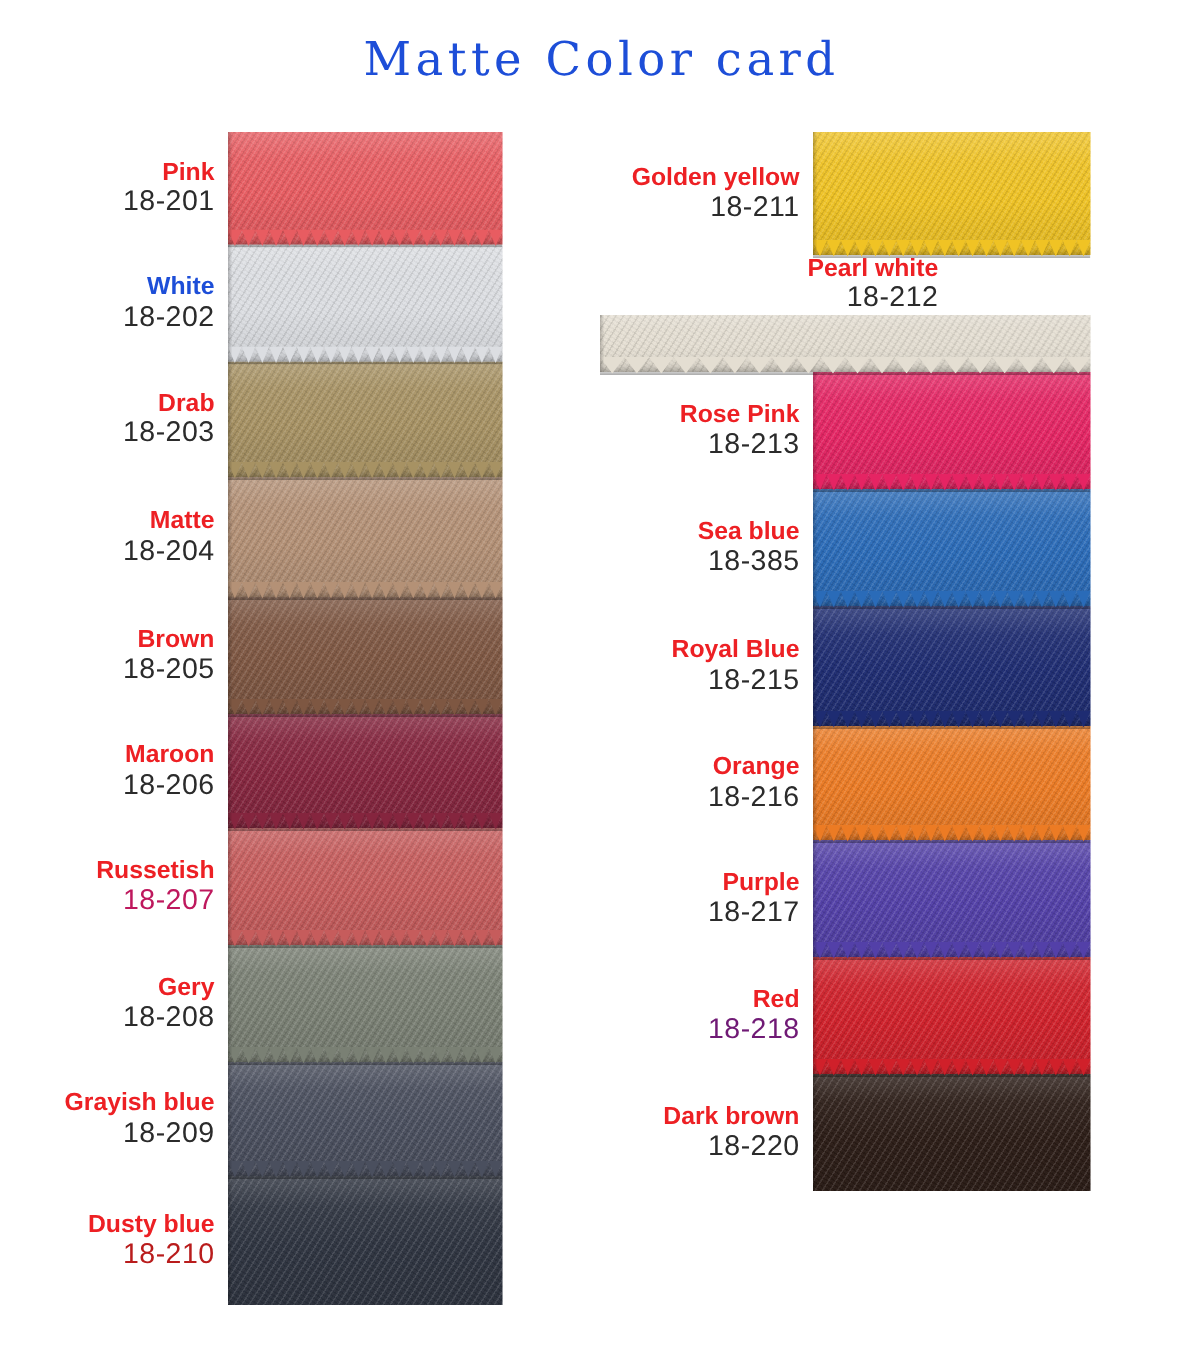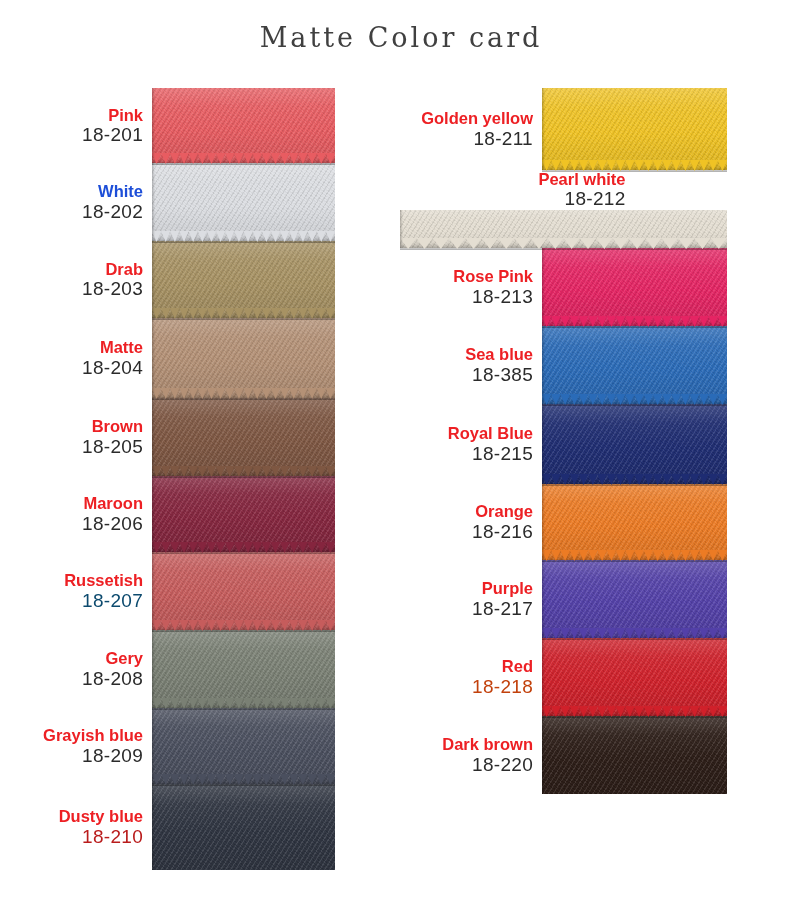--- a/index.html
+++ b/index.html
@@ -21,24 +21,24 @@
   }
 
   
   #card-title {
     position: absolute;
     top: 22px;
     left: 0;
     width: 802px;
     text-align: center;
     font-family: "DejaVu Serif", "Liberation Serif", serif;
-    font-size: 27px;
+    font-size: 31px;
     font-weight: 400;
     letter-spacing: 3px;
-    color: #404040;
+    color: #1d4ed8;
     white-space: pre;
   }
 
   
   .column {
     position: absolute;
     top: 88px;
     display: flex;
     flex-direction: column;
   }
@@ -262,21 +262,21 @@
             <svg class="zig-svg" viewBox="0 0 200 10" preserveAspectRatio="none">
               <path d="M0,0 L5,10 L10,0 L15,10 L20,0 L25,10 L30,0 L35,10 L40,0 L45,10 L50,0 L55,10 L60,0 L65,10 L70,0 L75,10 L80,0 L85,10 L90,0 L95,10 L100,0 L105,10 L110,0 L115,10 L120,0 L125,10 L130,0 L135,10 L140,0 L145,10 L150,0 L155,10 L160,0 L165,10 L170,0 L175,10 L180,0 L185,10 L190,0 L195,10 L200,0 L200,0 Z" fill="#85253E"></path>
             </svg>
           </div>
           <div class="column-edge-shadow"></div>
         </div>
       </div>
       <div class="swatch-row" style="height: 78px;">
         <div class="label-block">
           <span class="color-name" style="color: rgb(237, 32, 36);">Russetish</span>
-          <span class="color-code" style="color: #0c4a6e;">18-207</span>
+          <span class="color-code" style="color: #be185d;">18-207</span>
         </div>
         <div class="swatch" style="z-index: 34;">
           <div class="swatch-fill" style="background-color: rgb(198, 92, 92);"></div>
           <div class="swatch-sheen"></div>
           <div class="swatch-shadow"></div>
           <div class="swatch-zigzag">
             <svg class="zig-svg" viewBox="0 0 200 10" preserveAspectRatio="none">
               <path d="M0,0 L5,10 L10,0 L15,10 L20,0 L25,10 L30,0 L35,10 L40,0 L45,10 L50,0 L55,10 L60,0 L65,10 L70,0 L75,10 L80,0 L85,10 L90,0 L95,10 L100,0 L105,10 L110,0 L115,10 L120,0 L125,10 L130,0 L135,10 L140,0 L145,10 L150,0 L155,10 L160,0 L165,10 L170,0 L175,10 L180,0 L185,10 L190,0 L195,10 L200,0 L200,0 Z" fill="#C65C5C"></path>
             </svg>
           </div>
@@ -445,21 +445,21 @@
             <svg class="zig-svg" viewBox="0 0 200 10" preserveAspectRatio="none">
               <path d="M0,0 L5,10 L10,0 L15,10 L20,0 L25,10 L30,0 L35,10 L40,0 L45,10 L50,0 L55,10 L60,0 L65,10 L70,0 L75,10 L80,0 L85,10 L90,0 L95,10 L100,0 L105,10 L110,0 L115,10 L120,0 L125,10 L130,0 L135,10 L140,0 L145,10 L150,0 L155,10 L160,0 L165,10 L170,0 L175,10 L180,0 L185,10 L190,0 L195,10 L200,0 L200,0 Z" fill="#5340A8"></path>
             </svg>
           </div>
           <div class="column-edge-shadow"></div>
         </div>
       </div>
       <div class="swatch-row" style="height: 78px;">
         <div class="label-block">
           <span class="color-name" style="color: rgb(237, 32, 36);">Red</span>
-          <span class="color-code" style="color: #c2410c;">18-218</span>
+          <span class="color-code" style="color: #701a75;">18-218</span>
         </div>
         <div class="swatch" style="z-index: 33;">
           <div class="swatch-fill" style="background-color: rgb(208, 32, 42);"></div>
           <div class="swatch-sheen"></div>
           <div class="swatch-shadow"></div>
           <div class="swatch-zigzag">
             <svg class="zig-svg" viewBox="0 0 200 10" preserveAspectRatio="none">
               <path d="M0,0 L5,10 L10,0 L15,10 L20,0 L25,10 L30,0 L35,10 L40,0 L45,10 L50,0 L55,10 L60,0 L65,10 L70,0 L75,10 L80,0 L85,10 L90,0 L95,10 L100,0 L105,10 L110,0 L115,10 L120,0 L125,10 L130,0 L135,10 L140,0 L145,10 L150,0 L155,10 L160,0 L165,10 L170,0 L175,10 L180,0 L185,10 L190,0 L195,10 L200,0 L200,0 Z" fill="#D0202A"></path>
             </svg>
           </div>

